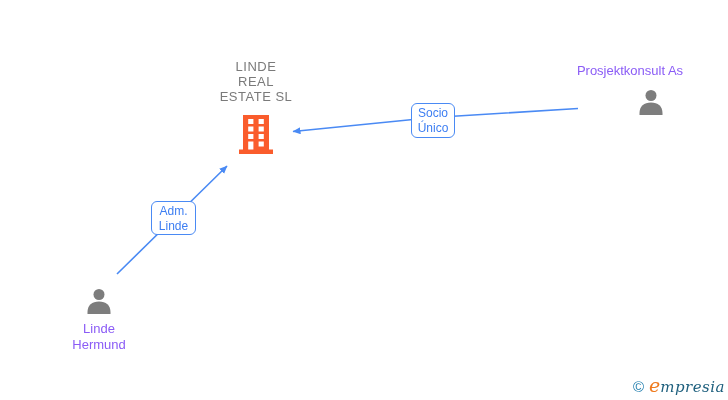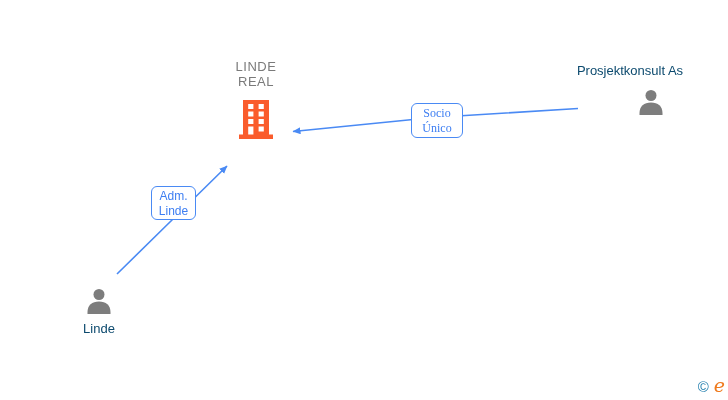--- a/index.html
+++ b/index.html
@@ -4,21 +4,21 @@
 <style>
   html,body { margin:0; padding:0; background:#ffffff; }
   .canvas {
     position:relative; width:728px; height:400px; background:#ffffff;
     font-family:"Liberation Sans", sans-serif; overflow:hidden;
   }
   .edges-layer { position:absolute; left:0; top:0; width:728px; height:400px; }
 
   .node { position:absolute; }
   .node-label {
-    color:#0c4a6e; font-size:13px; text-align:center; line-height:16px;
+    color:#8b5cf6; font-size:13px; text-align:center; line-height:16px;
   }
   .company-title { color:#7a7a7a; font-size:13px; font-weight:400; text-align:center; line-height:15px; letter-spacing:0.5px; }
 
   .icon-center { display:block; margin:0 auto; }
 
   .edge-label {
     position:absolute; background:#ffffff; border:1.5px solid #4a8af4;
     border-radius:6px; color:#3d7ef2; font-size:12px; line-height:15px;
     text-align:center; padding:2px 0; box-sizing:border-box;
   }
@@ -44,20 +44,21 @@
       </marker>
     </defs>
     <polyline points="578,108.5 433,117.5 293,131.5" fill="none" stroke="#4a8af4" stroke-width="1.6" marker-end="url(#arrowhead)"></polyline>
     <polyline points="117,274 172,220 227,166" fill="none" stroke="#4a8af4" stroke-width="1.6" marker-end="url(#arrowhead)"></polyline>
   </svg>
 
   <div class="node" style="left:196px; top:59px; width:120px;">
     <div class="company-title">
       <div>LINDE</div>
       <div>REAL</div>
+      <div>ESTATE SL</div>
     </div>
     <svg class="icon-center" width="36" height="42" viewBox="0 0 36 42" style="margin-top:9px;">
       <rect x="5" y="2" width="26" height="35" fill="#fa5c2c"></rect>
       <rect x="1" y="36.5" width="34" height="4.5" fill="#fa5c2c"></rect>
       <rect x="10.2" y="6" width="5.2" height="5" fill="#ffffff"></rect>
       <rect x="20.6" y="6" width="5.2" height="5" fill="#ffffff"></rect>
       <rect x="10.2" y="13.5" width="5.2" height="5" fill="#ffffff"></rect>
       <rect x="20.6" y="13.5" width="5.2" height="5" fill="#ffffff"></rect>
       <rect x="10.2" y="21" width="5.2" height="5" fill="#ffffff"></rect>
       <rect x="20.6" y="21" width="5.2" height="5" fill="#ffffff"></rect>
@@ -74,31 +75,33 @@
     </svg>
   </div>
 
   <div class="node" style="left:39px; top:286px; width:120px;">
     <svg class="icon-center" width="30" height="30" viewBox="0 0 30 30">
       <circle cx="15" cy="8.5" r="5.5" fill="#7d7d7d"></circle>
       <path d="M15,15.5 c-7,0 -11.5,4 -11.5,10.5 V28 h23 v-2 c0,-6.5 -4.5,-10.5 -11.5,-10.5 z" fill="#7d7d7d"></path>
     </svg>
     <div class="node-label" style="margin-top:5px;">
       <div>Linde</div>
+      <div>Hermund</div>
     </div>
   </div>
 
-  <div class="edge-label" style="left:411px; top:103px; width:52px; height:35px;font-family:Liberation Serif, serif;">
+  <div class="edge-label" style="left:411px; top:103px; width:44px; height:35px;">
     <div>Socio</div>
     <div>Único</div>
   </div>
 
-  <div class="edge-label" style="left:151px; top:186px; width:45px; height:34px;">
+  <div class="edge-label" style="left:151px; top:201px; width:45px; height:34px;">
     <div>Adm.</div>
     <div>Linde</div>
   </div>
 
   <div class="watermark">
     <span class="wm-copy">©</span>
     <span class="wm-brand wm-e">e</span>
+    <span class="wm-brand wm-rest">mpresia</span>
   </div>
 
 </div>
 
 </body></html>

